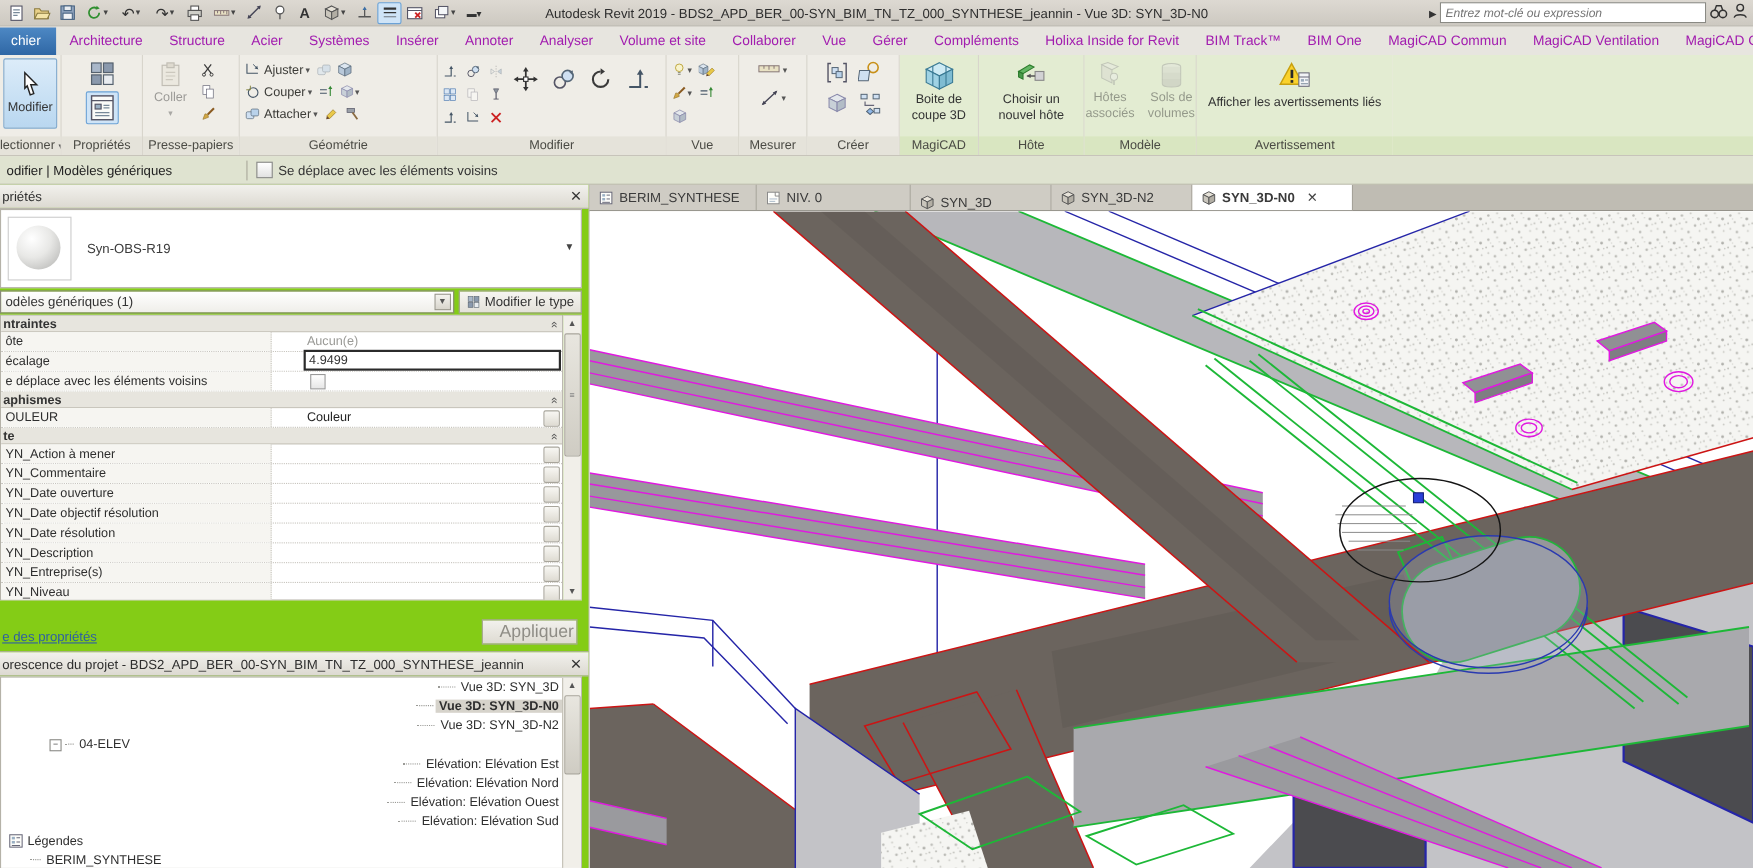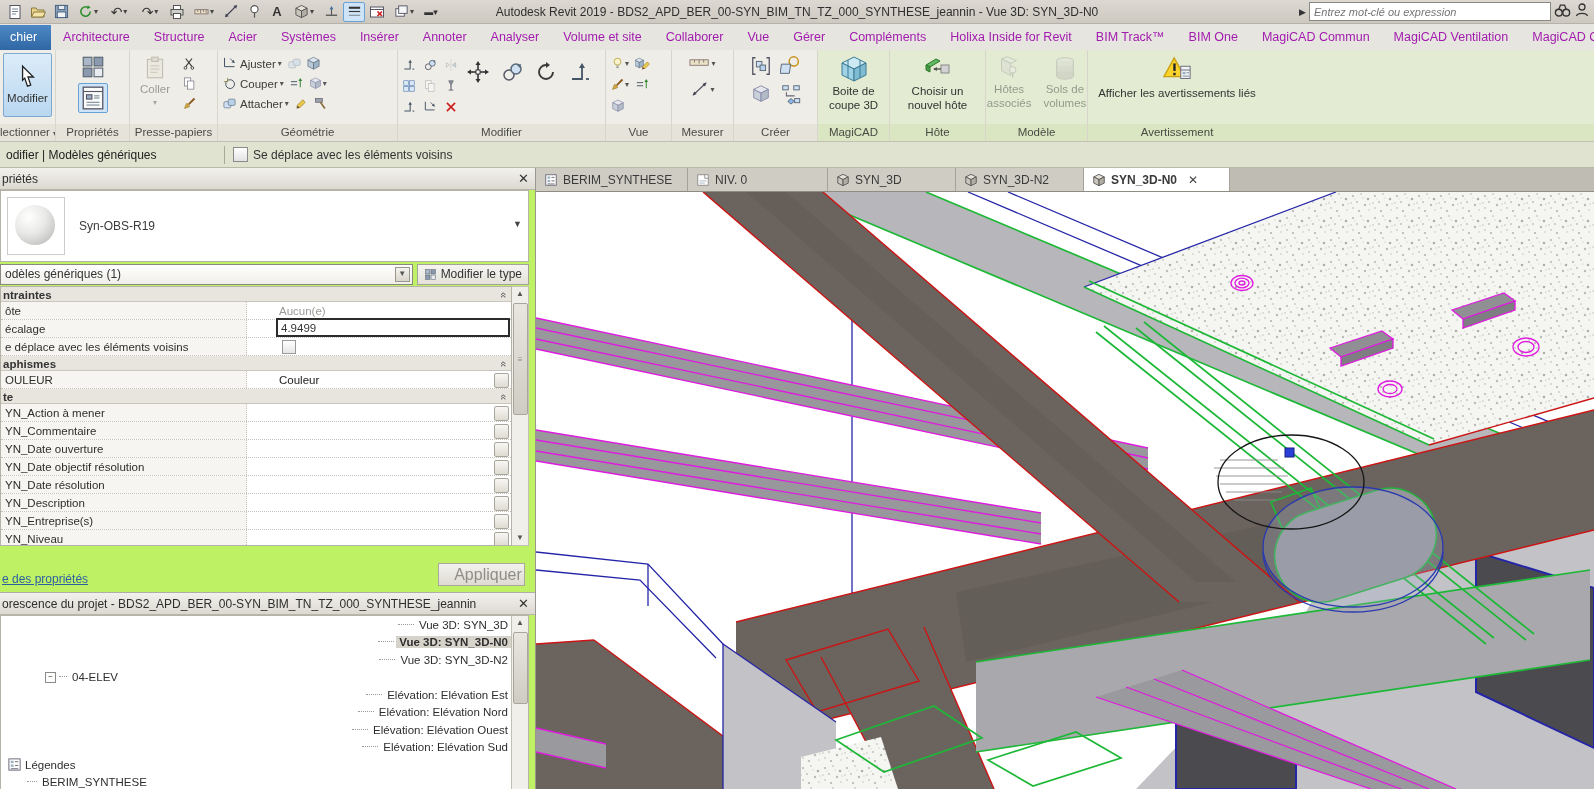--- a/index.html
+++ b/index.html
@@ -49,21 +49,21 @@
   .opt-context{padding-left:6px;width:210px;color:#222;}
   .opt-sep{width:1px;height:18px;background:#aaa89a;margin:0 8px;}
   .chk{width:13px;height:13px;border:1px solid #8a8a8a;background:linear-gradient(#fff,#e2e2e2);display:inline-block;margin-right:5px;vertical-align:-2px;}
 
   
   .main{display:flex;height:621px;}
   .leftcol{width:536px;background:#eceae3;border-right:1px solid #9a978e;box-sizing:border-box;display:flex;flex-direction:column;}
   .rightcol{width:1058px;display:flex;flex-direction:column;}
 
   
-  .palette{display:flex;flex-direction:column;background:#bef264;}
+  .palette{display:flex;flex-direction:column;background:#84cc16;}
   .pal-head{height:22px;background:linear-gradient(#f2f1ed,#dcd9d1);border-bottom:1px solid #b8b5ac;display:flex;align-items:center;font-size:12px;color:#2e2e2e;padding-left:2px;box-sizing:border-box;}
   .pal-close{margin-left:auto;margin-right:6px;font-size:13px;color:#333;line-height:1;}
   .props{height:424px;}
   .typebox{height:70px;background:#fff;border:1px solid #b5b2a8;margin:0 6px 0 0;display:flex;align-items:center;position:relative;}
   .type-img{width:56px;height:56px;border:1px solid #ccc;margin-left:6px;background:#fff;position:relative;}
   .type-img .sphere{position:absolute;left:7px;top:7px;width:40px;height:40px;border-radius:50%;background:radial-gradient(circle at 35% 30%,#ffffff,#e8e8e6 45%,#c4c4c2 80%,#ababa9);}
   .type-name{margin-left:14px;font-size:12px;color:#3a3a3a;}
   .type-dd{position:absolute;right:6px;top:28px;font-size:9px;color:#444;}
   .selrow{height:24px;display:flex;align-items:center;gap:4px;padding:2px 6px 2px 0;box-sizing:border-box;}
   .combo{flex:1;height:19px;border:1px solid #8a887e;background:linear-gradient(#fff,#efeee9);display:flex;align-items:center;font-size:12px;padding-left:4px;position:relative;}
@@ -1078,21 +1078,21 @@
               <use href="#i-legendsheet"></use>
             </svg>
           <span>BERIM_SYNTHESE</span>
         </div>
         <div class="vtab" style="width:140px;">
           <svg width="14" height="14">
               <use href="#i-plansheet"></use>
             </svg>
           <span>NIV. 0</span>
         </div>
-        <div class="vtab" style="width:128px;">
+        <div class="vtab" style="width:128px;align-items:flex-end;">
           <svg width="14" height="14">
               <use href="#i-cube3d"></use>
             </svg>
           <span>SYN_3D</span>
         </div>
         <div class="vtab" style="width:128px;">
           <svg width="14" height="14">
               <use href="#i-cube3d"></use>
             </svg>
           <span>SYN_3D-N2</span>

